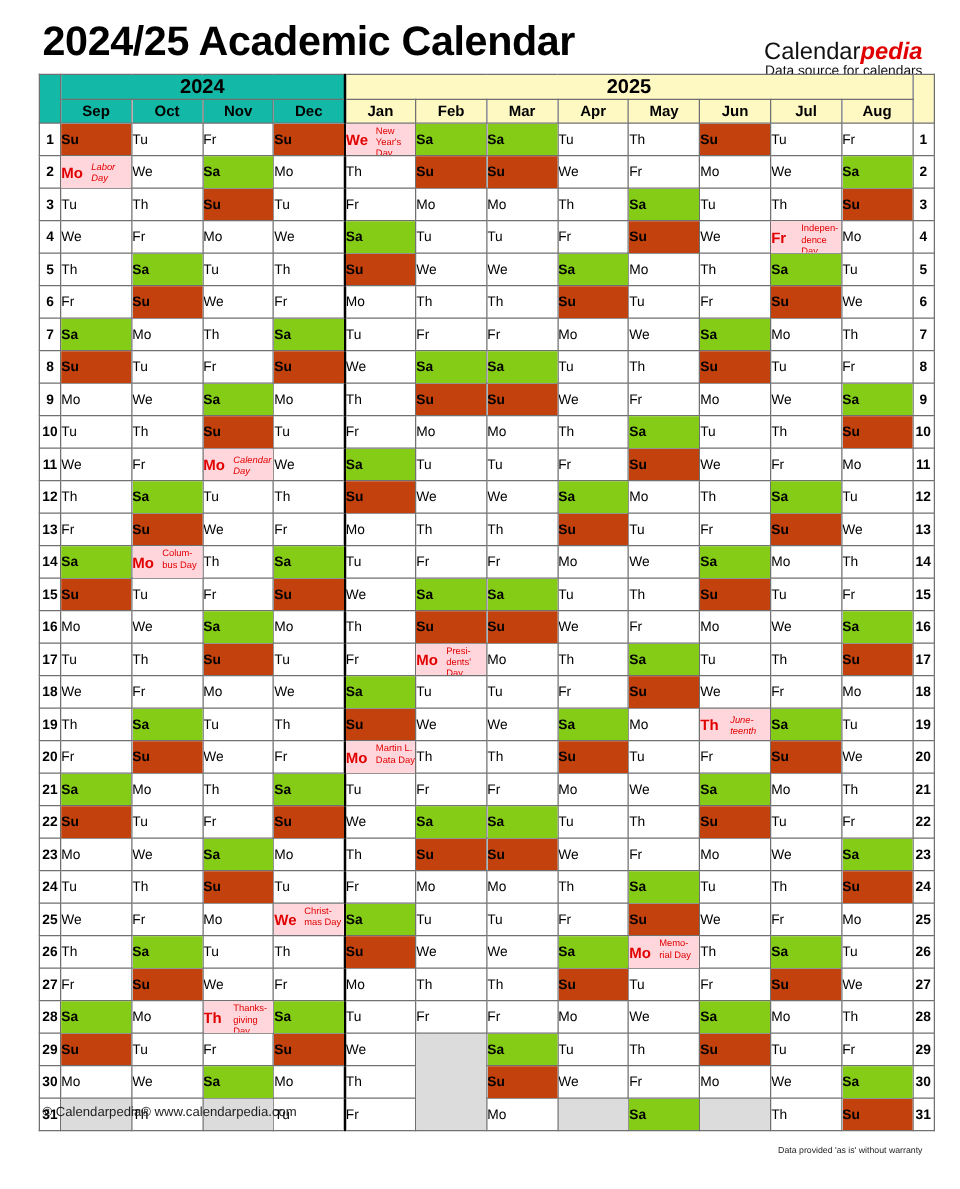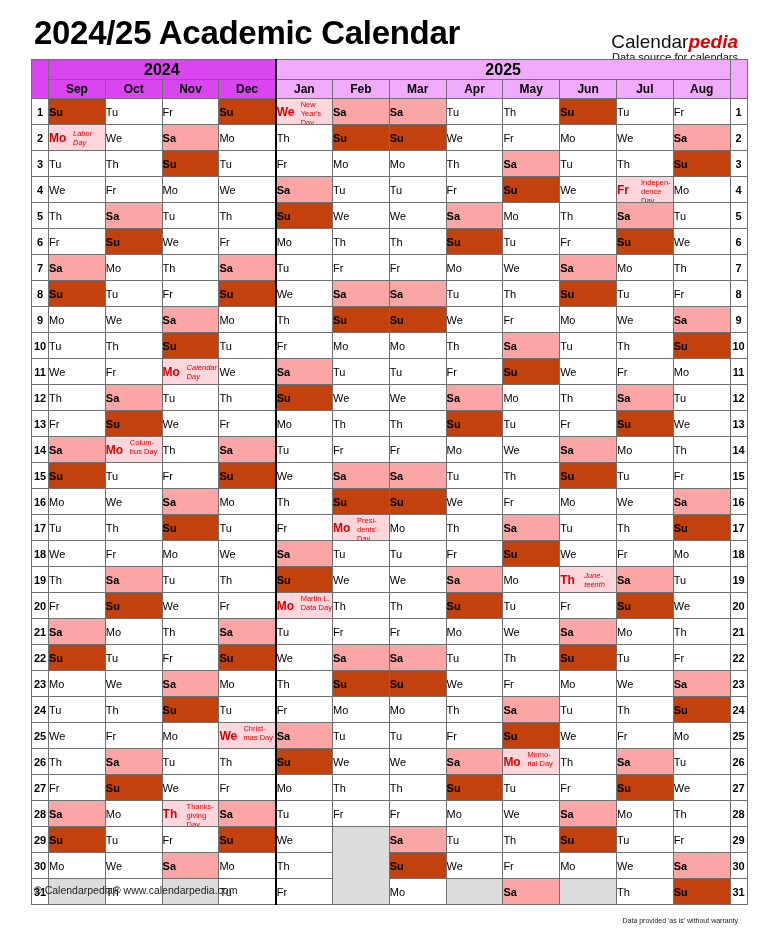--- a/index.html
+++ b/index.html
@@ -6,25 +6,25 @@
   body { width:768px; height:951px; position:relative; font-family:"Liberation Sans", sans-serif; color:#000; overflow:hidden; }
   .title { position:absolute; left:34px; top:14px; font-size:33px; font-weight:bold; letter-spacing:-0.3px; }
   .brand { position:absolute; right:30px; top:20px; text-align:right; line-height:1;margin-top:12px; }
   .brand .b1 { font-size:19px; color:#111; }
   .brand .b1 .em { color:#e00000; font-style:italic; font-weight:bold; }
   .brand .b2 { font-size:11px; color:#111; margin-top:1px; }
   table.cal { position:absolute; left:31px; top:59px; border-collapse:collapse; table-layout:fixed; }
   table.cal td, table.cal th { border:1px solid #707070; padding:0; overflow:hidden; white-space:nowrap; }
   th.year { height:19px; font-size:16px; font-weight:bold; }
   th.mon { height:18px; font-size:12px; font-weight:bold; }
-  .y24 { background:#d946ef; }
-  .y25 { background:#f0abfc; }
+  .y24 { background:#14b8a6; }
+  .y25 { background:#fef9c3; }
   td.num { width:16px; text-align:center; font-size:11px; font-weight:bold; background:#fff; }
   td.day { height:25px; font-size:11px; padding-left:3px; position:relative; }
-  td.day.sa { background:#fca5a5; font-weight:bold; }
+  td.day.sa { background:#84cc16; font-weight:bold; }
   td.day.su { background:#c2410c; font-weight:bold; }
   td.day.hol { background:#ffd6dc; }
   td.day.blank { background:#dcdcdc; }
   .dname { display:inline-block; vertical-align:middle; }
   .hol .dname { color:#e00000; font-weight:bold; font-size:12px; }
   .hlabel { position:absolute; left:24px; top:1px; width:32px; color:#e00000; font-size:7.5px; line-height:9px; text-align:left; white-space:normal; }
   .hlabel.two { top:4px;font-style:italic; }
   .divider { border-left:2px solid #000 !important; }
   .footer-l { position:absolute; left:34px; top:884px; font-size:10.5px; color:#222; }
   .footer-r { position:absolute; right:30px; top:917px; font-size:7px; color:#222; }

